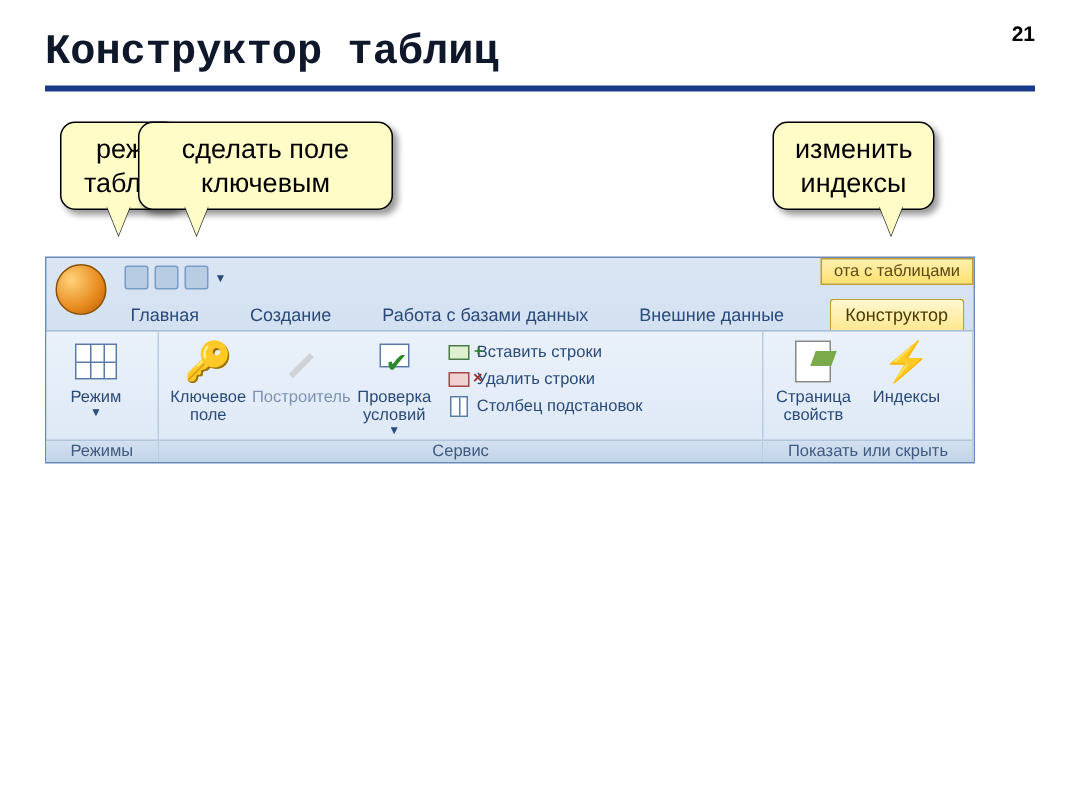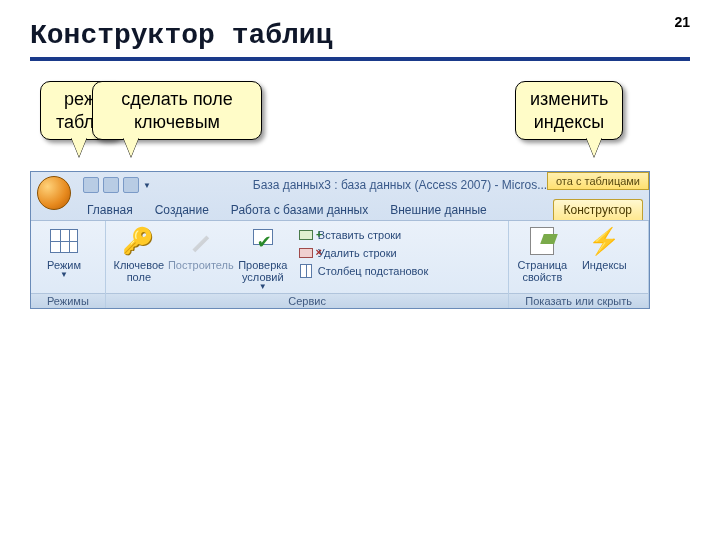--- a/index.html
+++ b/index.html
@@ -67,21 +67,21 @@
     background: linear-gradient(#fff0b0, #ffe070);
     border: 1px solid #c0a030;
     font-size: 11px; padding: 2px 8px;
     color: #5a4a10;
   }
   .tabs {
     display: flex;
     height: 22px;
     align-items: flex-end;
     padding-left: 46px;
-    gap: 2px;
+    gap: 14px;
     font-size: 12px;
     color: #2a4a7a;
   }
   .tab { padding: 3px 10px; cursor: pointer; }
   .tab.active {
     background: linear-gradient(#fff8d0, #ffe890);
     border: 1px solid #c0a030;
     border-bottom: none;
     border-radius: 3px 3px 0 0;
     color: #4a3a00;
@@ -168,21 +168,20 @@
 
   <div class="ribbon-window">
     <div class="orb"></div>
     <div class="titlebar">
       <div class="qat">
         <div class="qat-btn"></div>
         <div class="qat-btn"></div>
         <div class="qat-btn"></div>
         <span class="chev">▼</span>
       </div>
-      <div class="titletext">База данных3 : база данных (Access 2007) - Micros...</div>
       <div class="context-tab">ота с таблицами</div>
     </div>
     <div class="tabs">
       <div class="tab">Главная</div>
       <div class="tab">Создание</div>
       <div class="tab">Работа с базами данных</div>
       <div class="tab">Внешние данные</div>
       <div class="tab active context">Конструктор</div>
     </div>
     <div class="ribbon">

